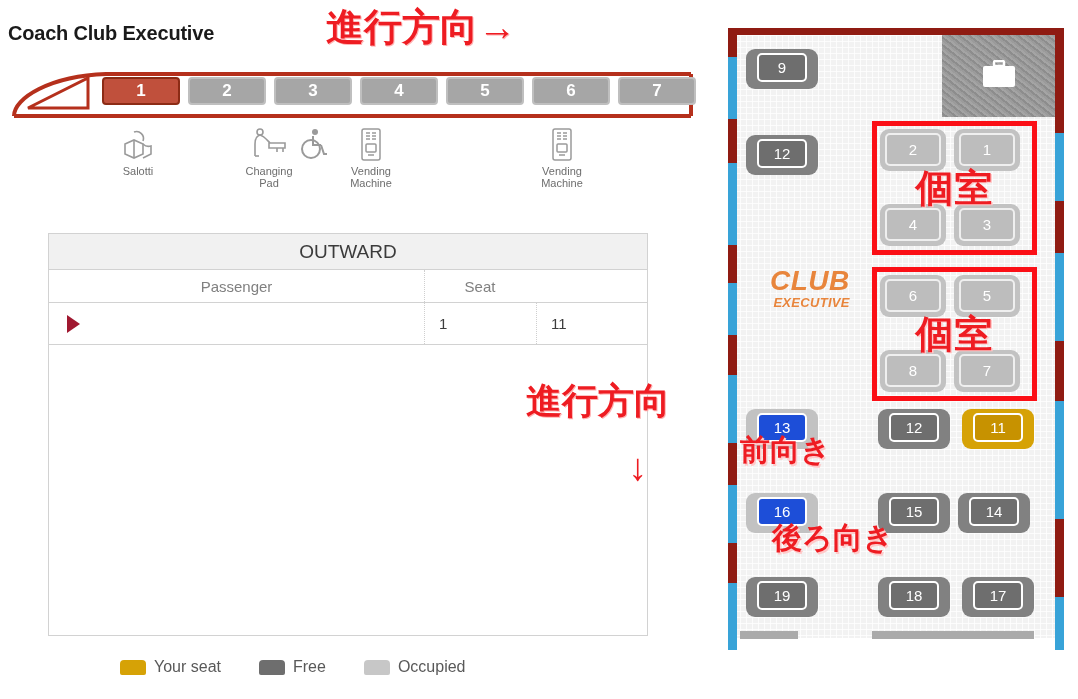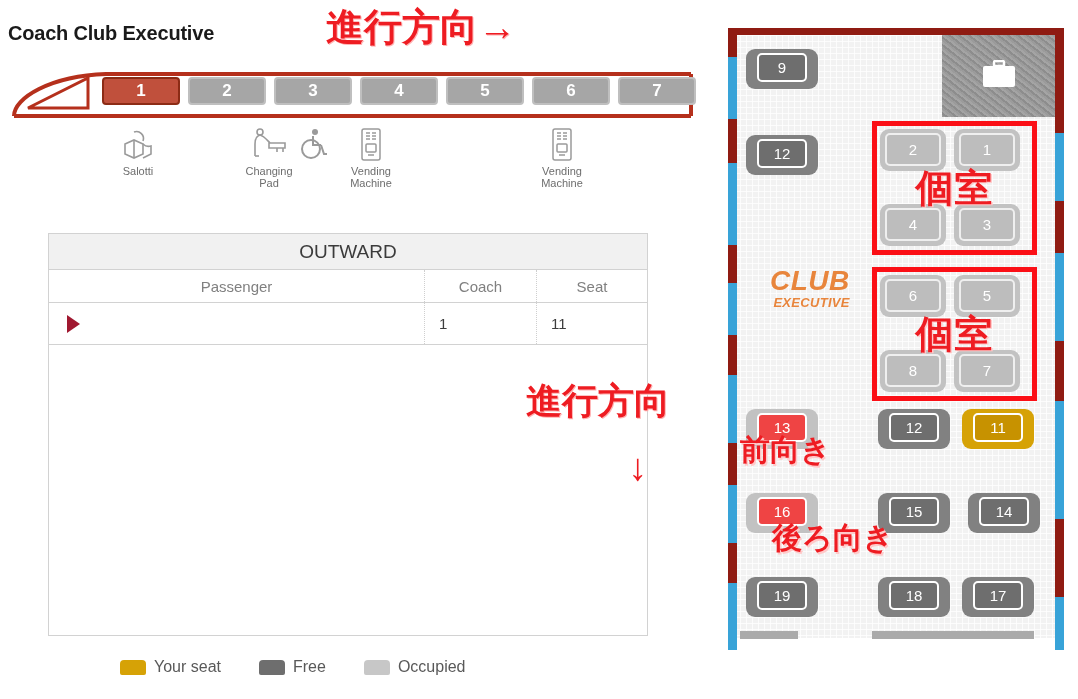--- a/index.html
+++ b/index.html
@@ -169,21 +169,21 @@
   }
   .seat .back {
     position: absolute; left: 11px; right: 11px; top: 4px; bottom: 7px;
     border: 2px solid #ffffff; border-radius: 5px;
     display: flex; align-items: center; justify-content: center;
     color: #ffffff; font-size: 15px; font-weight: normal;
   }
   .seat.free { background: #818181; }
   .seat.free .back { background: #6e6e6e; }
   .seat.occupied { background: #c2c2c2; }
-  .seat.occupied .back { background: #ef4444; }
+  .seat.occupied .back { background: #1d4ed8; }
   .seat.yours { background: #d6a206; }
   .seat.yours .back { background: #c79200; }
 
   
   .cseat {
     position: absolute; width: 66px; height: 42px;
     background: #c2c2c2; border-radius: 9px;
   }
   .cseat .back {
     position: absolute; inset: 4px 5px 5px 5px;
@@ -302,21 +302,20 @@
       </span>
       <span class="lbl"><span>Vending</span><br><span>Machine</span></span>
     </div>
 
   </div>
 
   <div id="booking-table">
     <div id="table-title">OUTWARD</div>
     <div id="table-head">
       <div class="th col-passenger">Passenger</div>
-      <div class="th col-coach">Coach</div>
       <div class="th col-seat">Seat</div>
     </div>
     <div id="table-row">
       <div class="td col-passenger">
         <span id="row-caret"></span>
         <span style="margin-left:10px"></span>
       </div>
       <div class="td col-coach">1</div>
       <div class="td col-seat">11</div>
     </div>
@@ -430,21 +429,21 @@
     <div class="seat yours" style="left:234px; top:374px;">
       <span class="back">11</span>
     </div>
 
     <div class="seat occupied" style="left:18px; top:458px;">
       <span class="back">16</span>
     </div>
     <div class="seat free" style="left:150px; top:458px;">
       <span class="back">15</span>
     </div>
-    <div class="seat free" style="left:240px; top:458px;">
+    <div class="seat free" style="left:230px; top:458px;">
       <span class="back">14</span>
     </div>
 
     <div class="seat free" style="left:18px; top:542px;">
       <span class="back">19</span>
     </div>
     <div class="seat free" style="left:150px; top:542px;">
       <span class="back">18</span>
     </div>
     <div class="seat free" style="left:234px; top:542px;">

